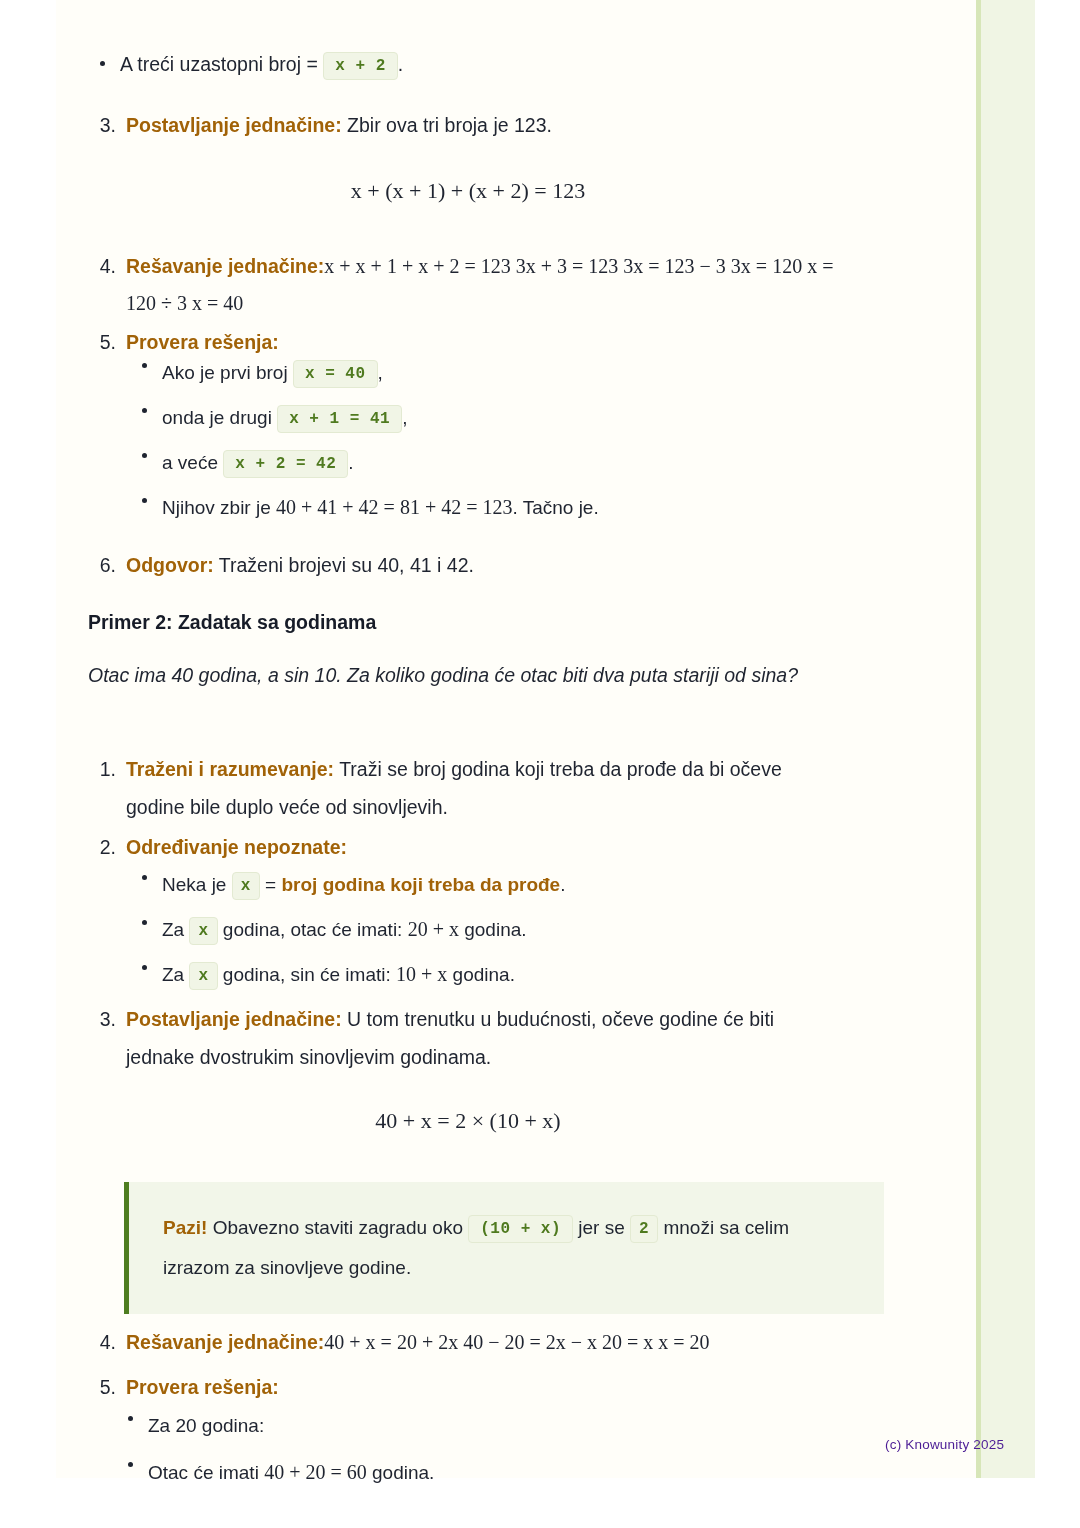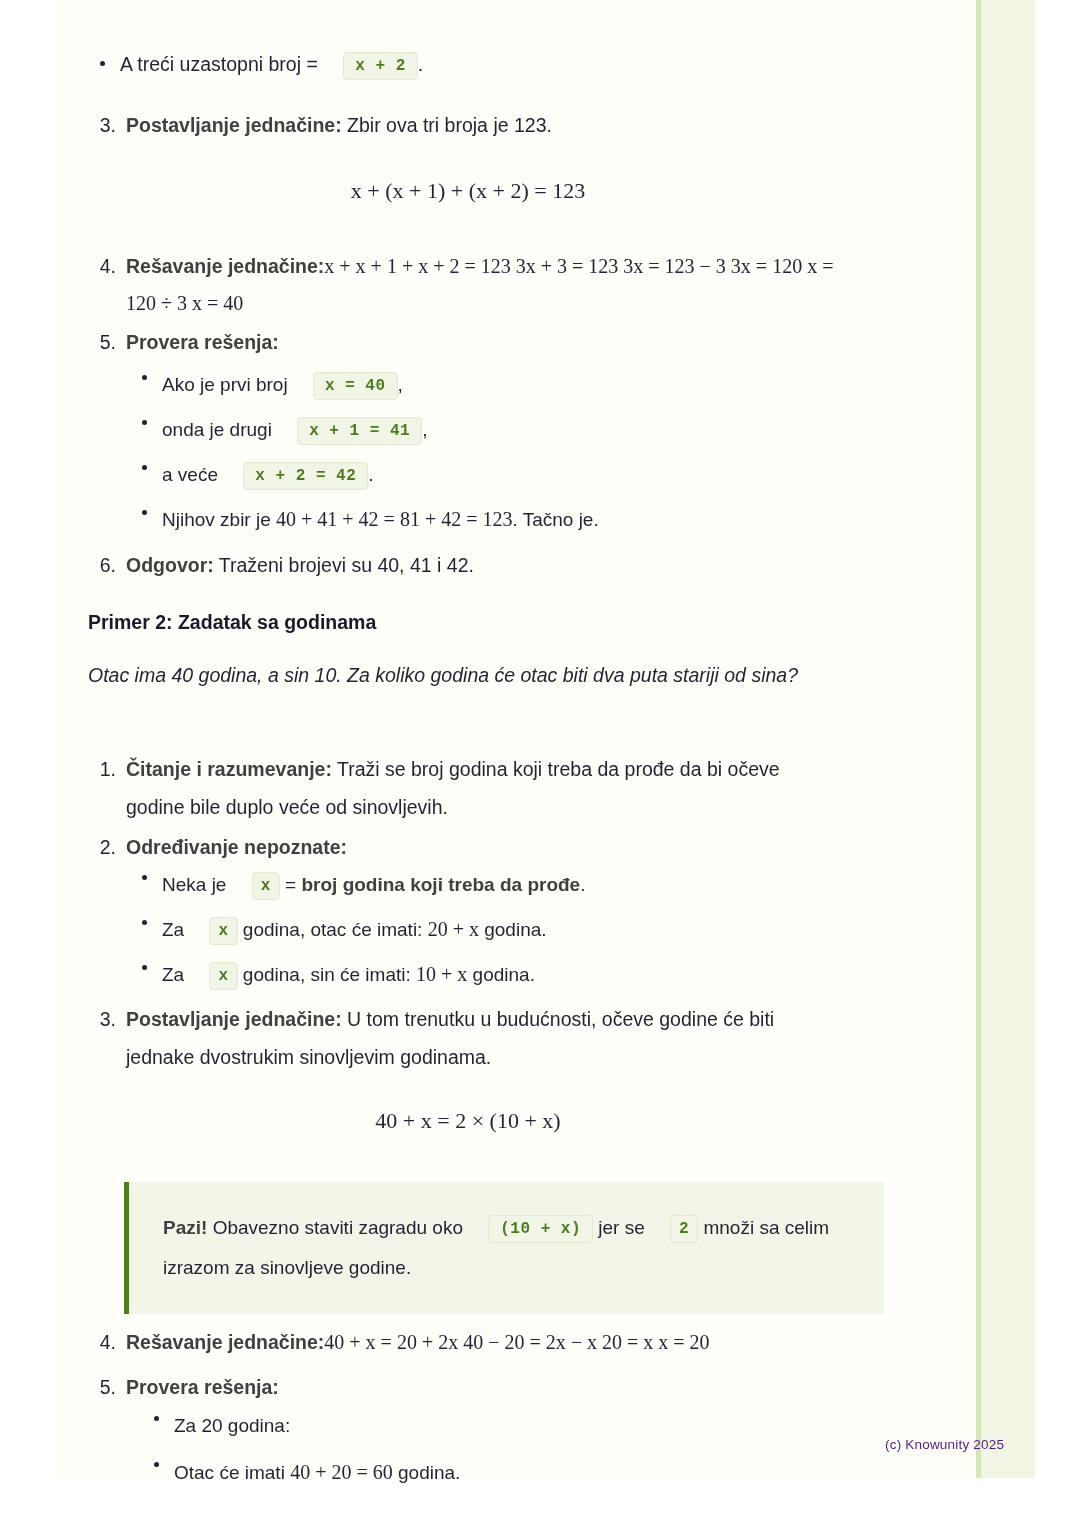--- a/index.html
+++ b/index.html
@@ -65,21 +65,21 @@
     position: absolute;
     left: 0;
     top: 0;
     width: 28px;
     text-align: right;
     font-size: 19.5px;
     color: #1f2430;
   }
   .strong {
     font-weight: bold;
-    color: #404040;
+    color: #a16207;
   }
 
   .ul-list {
     list-style: none;
     margin: 0;
     padding: 0;
   }
   .ul-item {
     position: relative;
     padding-left: 32px;
@@ -106,21 +106,20 @@
     font-weight: bold;
     color: #4f7a1f;
     background: #f1f5e6;
     border: 1px solid #e3ead2;
     border-radius: 4px;
     padding: 3px 11px;
     line-height: 20px;
     vertical-align: middle;
     letter-spacing: 0.5px;
     white-space: pre;
-    margin-left: 20px;
   }
   .code.tiny {
     padding: 3px 8px;
   }
   .math-display {
     font-family: "Liberation Serif", "DejaVu Serif", serif;
     font-size: 22px;
     text-align: center;
     width: 100%;
   }
@@ -205,21 +204,21 @@
         <span class="ol-marker">4.</span><span class="strong">Rešavanje jednačine:</span><span class="math-inline">x + x + 1 + x + 2 = 123  3x + 3 = 123  3x = 123 − 3  3x = 120  x = 120 ÷ 3  x = 40</span>
       </div>
     </div>
 
     <div class="blk" style="top:325px;">
       <div class="ol-item">
         <span class="ol-marker">5.</span><span class="strong">Provera rešenja:</span>
       </div>
     </div>
 
-    <div class="blk" style="top:362px;left:42px;width:718px;">
+    <div class="blk" style="top:350px;left:42px;width:718px;">
       <ul class="ul-list">
         <li class="ul-item" style="line-height:45px;">
           <span>Ako je prvi broj </span><span class="code">x = 40</span><span>,</span>
         </li>
         <li class="ul-item" style="line-height:45px;">
           <span>onda je drugi </span><span class="code">x + 1 = 41</span><span>,</span>
         </li>
         <li class="ul-item" style="line-height:45px;">
           <span>a veće </span><span class="code">x + 2 = 42</span><span>.</span>
         </li>
@@ -238,21 +237,21 @@
     <div class="blk" style="top:608px;">
       <div class="subheading">Primer 2: Zadatak sa godinama</div>
     </div>
 
     <div class="blk" style="top:655px;width:748px;">
       <div class="italic-para">Otac ima 40 godina, a sin 10. Za koliko godina će otac biti dva puta stariji od sina?</div>
     </div>
 
     <div class="blk" style="top:750px;width:750px;">
       <div class="ol-item" style="line-height:38px;">
-        <span class="ol-marker">1.</span><span class="strong">Čitanje i razumevanje:</span><span> Traži se broj godina koji treba da prođe da bi očeve godine bile duplo veće od sinovljevih.</span>
+        <span class="ol-marker">1.</span><span class="strong">Traženi i razumevanje:</span><span> Traži se broj godina koji treba da prođe da bi očeve godine bile duplo veće od sinovljevih.</span>
       </div>
     </div>
 
     <div class="blk" style="top:830px;">
       <div class="ol-item">
         <span class="ol-marker">2.</span><span class="strong">Određivanje nepoznate:</span>
       </div>
     </div>
 
     <div class="blk" style="top:862px;left:42px;width:718px;">
@@ -292,21 +291,21 @@
         <span class="ol-marker">4.</span><span class="strong">Rešavanje jednačine:</span><span class="math-inline">40 + x = 20 + 2x  40 − 20 = 2x − x  20 = x  x = 20</span>
       </div>
     </div>
 
     <div class="blk" style="top:1371px;">
       <div class="ol-item" style="line-height:32px;">
         <span class="ol-marker">5.</span><span class="strong">Provera rešenja:</span>
       </div>
     </div>
 
-    <div class="blk" style="top:1403px;left:54px;width:718px;">
+    <div class="blk" style="top:1403px;left:28px;width:718px;">
       <ul class="ul-list">
         <li class="ul-item" style="line-height:46px;">
           <span>Za 20 godina:</span>
         </li>
         <li class="ul-item" style="line-height:46px;">
           <span>Otac će imati </span><span class="math-inline">40 + 20 = 60</span><span> godina.</span>
         </li>
       </ul>
     </div>
 

